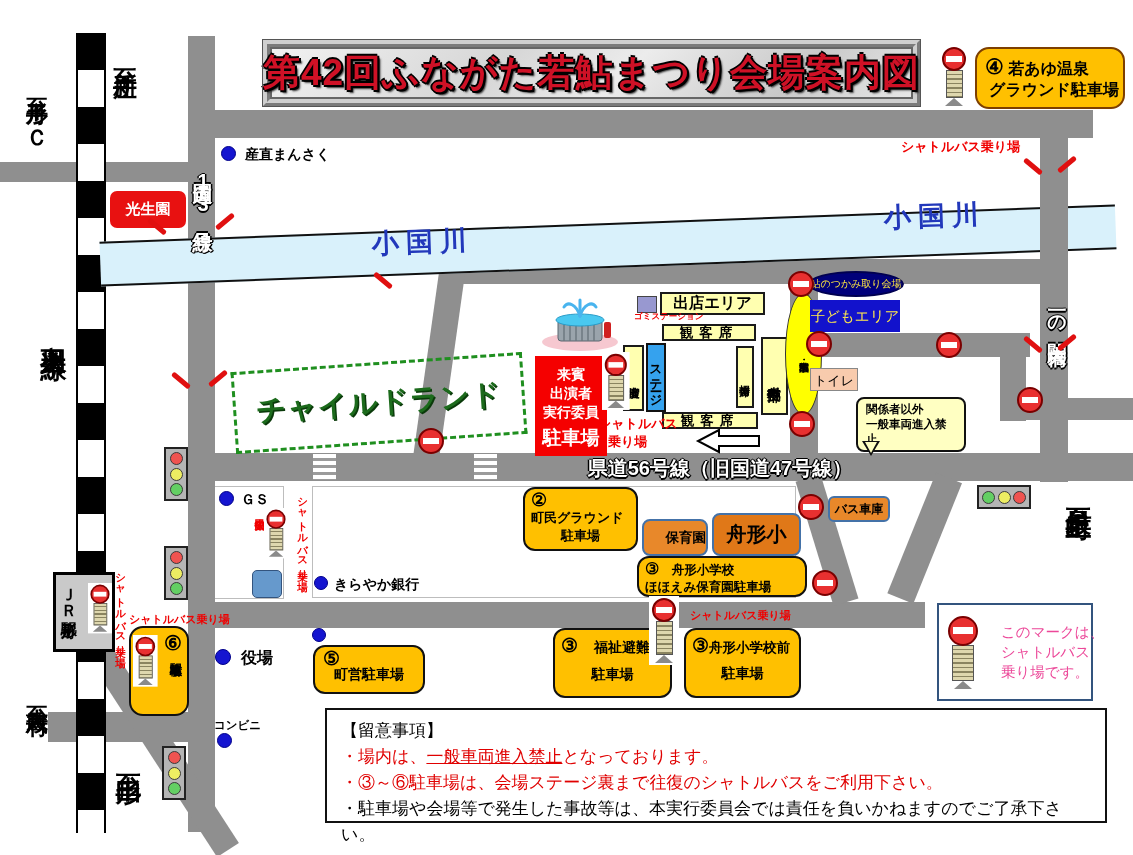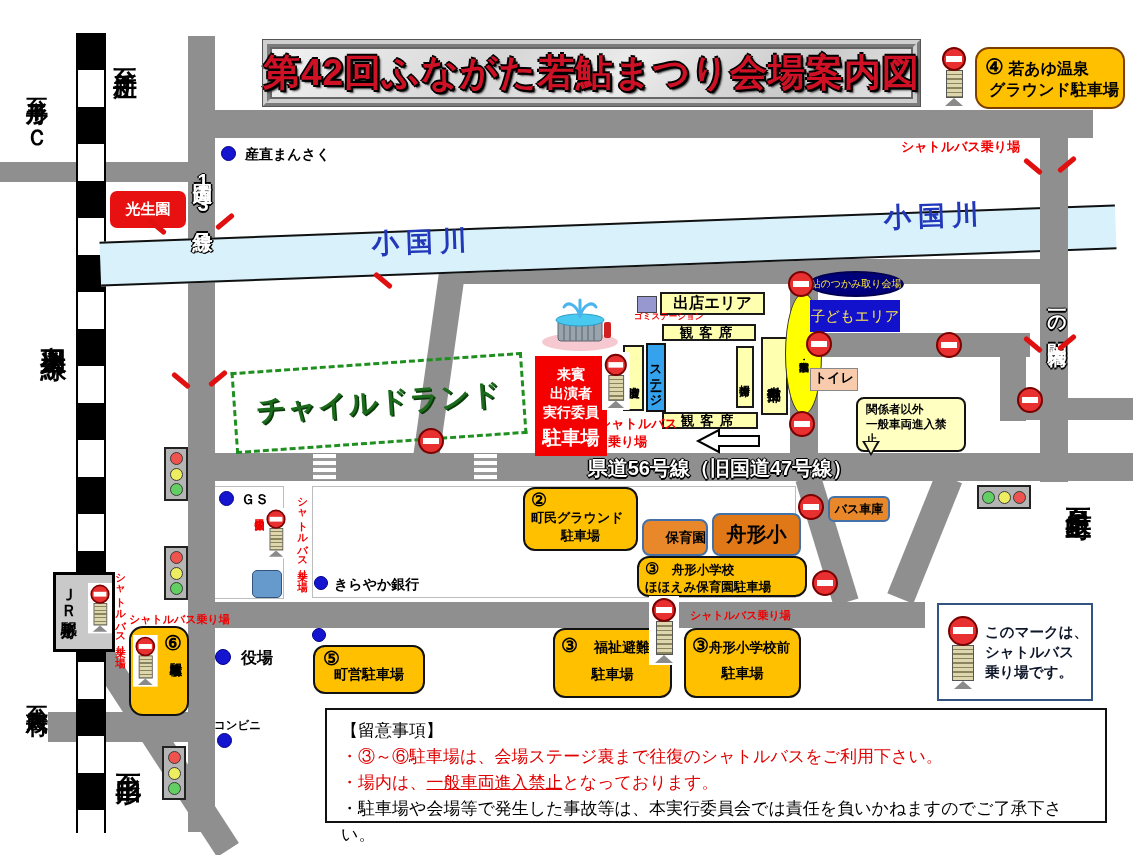--- a/index.html
+++ b/index.html
@@ -36,21 +36,21 @@
   .crosswalk{position:absolute;width:23px;height:26px;background:#fff;background-image:repeating-linear-gradient(180deg,#fff 0 4px,#9b9b9b 4px 7px)}
   .callout{position:absolute;background:#ffffc2;border:2px solid #111;border-radius:8px;font-weight:bold;font-size:11.5px;padding:3px 8px;line-height:15px;color:#000}
   .callout::before{content:"";position:absolute;left:4px;bottom:-15px;width:0;height:0;border:9px solid transparent;border-top:15px solid #111}
   .callout::after{content:"";position:absolute;left:7px;bottom:-9px;width:0;height:0;border:6px solid transparent;border-top:11px solid #ffffc2}
   .title{position:absolute;left:263px;top:40px;width:657px;height:66px;border:7px ridge #cfcfcf;outline:1px solid #555;background:linear-gradient(135deg,#f2f2f2,#d6d6d6 35%,#ececec 55%,#c9c9c9 80%,#e8e8e8);box-shadow:inset 0 0 0 2px #666;display:flex;align-items:center;justify-content:center}
   .title span{font-size:37px;font-weight:bold;color:#cf1126;letter-spacing:1px;text-shadow:-2px 0 #000,2px 0 #000,0 -2px #000,0 2px #000,2px 2px #000,3px 3px 2px #333;white-space:nowrap}
   .notes{position:absolute;left:325px;top:708px;width:782px;height:115px;background:#fff;border:2px solid #111;font-family:"Liberation Serif",serif;font-size:17px;padding:8px 14px;line-height:26px;color:#000}
   .notes .r{color:#e00000}
   .notes u{text-decoration:underline}
   .legend{position:absolute;left:937px;top:603px;width:156px;height:98px;background:#fff;border:2px solid #33547e;display:flex;align-items:center;padding:4px 6px}
-  .legend .txt{font-size:14.5px;font-weight:bold;line-height:20px;color:#0f172a;margin-left:4px;white-space:nowrap}
+  .legend .txt{font-size:14.5px;font-weight:normal;line-height:20px;color:#ec4899;margin-left:20px;white-space:nowrap}
   .vipbox{position:absolute;left:535px;top:356px;width:72px;height:100px;background:#f50000;color:#fff;font-weight:bold;text-align:center;display:flex;flex-direction:column;justify-content:center;line-height:19px}
   .ellipse{position:absolute;border-radius:50%;display:flex;align-items:center;justify-content:center;font-weight:normal;text-align:left}
 </style>
 </head>
 <body>
 
 <div id="canvas">
 
   <div class="block" style="left:212px;top:486px;width:72px;height:113px"></div>
   <div class="block" style="left:312px;top:486px;width:484px;height:112px"></div>
@@ -166,21 +166,21 @@
   <svg class="abs" style="left:695px;top:428px;z-index:6" width="66" height="26" viewBox="0 0 66 26">
     <path d="M64,8 L24,8 L24,2 L3,13 L24,24 L24,18 L64,18 Z" fill="#fff" stroke="#000" stroke-width="2"></path>
   </svg>
 
   <div class="ellipse vt" style="left:785px;top:293px;width:37px;height:122px;background:#ffff00;border:1.5px solid #333;font-size:10px;z-index:5;letter-spacing:0">本部車・警察・広域消防</div>
 
   <div class="ellipse" style="left:808px;top:271px;width:96px;height:26px;background:#00007a;border:2px solid #000050;color:#ffe840;font-size:10px;z-index:5;white-space:nowrap">鮎のつかみ取り会場</div>
   <div class="abs" style="left:810px;top:300px;width:90px;height:32px;background:#1212cc;display:flex;align-items:center;justify-content:center;z-index:5">
     <span style="color:#ffe84d;font-weight:normal;font-size:14.5px">子どもエリア</span>
   </div>
-  <div class="abs" style="left:810px;top:368px;width:48px;height:23px;background:#f8cbad;border:1.5px solid #888;display:flex;align-items:flex-start;justify-content:center;font-weight:bold;font-size:13px;z-index:5">
+  <div class="abs" style="left:810px;top:368px;width:48px;height:23px;background:#f8cbad;border:1.5px solid #888;display:flex;align-items:flex-end;justify-content:center;font-weight:normal;font-size:13px;z-index:5">
     <span>トイレ</span>
   </div>
   <div class="callout" style="left:856px;top:397px;width:110px;z-index:6">
     <div>関係者以外</div>
     <div>一般車両進入禁止</div>
   </div>
 
   <div class="obox" style="left:523px;top:487px;width:115px;height:64px;padding:2px 6px;z-index:5">
     <div style="font-size:18px;line-height:18px">②</div>
     <div style="font-size:13px;text-align:left;white-space:nowrap">町民グラウンド</div>
@@ -258,22 +258,22 @@
     </div>
     <div class="txt">
       <div>このマークは、</div>
       <div>シャトルバス</div>
       <div>乗り場です。</div>
     </div>
   </div>
 
   <div class="notes" style="z-index:7">
     <div>【留意事項】</div>
+    <div class="r"><span>・場内は、</span><u>一般車両進入禁止</u><span>となっております。</span></div>
     <div class="r">・③～⑥駐車場は、会場ステージ裏まで往復のシャトルバスをご利用下さい。</div>
-    <div class="r"><span>・場内は、</span><u>一般車両進入禁止</u><span>となっております。</span></div>
     <div>・駐車場や会場等で発生した事故等は、本実行委員会では責任を負いかねますのでご了承下さい。</div>
   </div>
 
   <div class="tl tlv" style="left:164px;top:447px;z-index:5">
       <div class="lamp r"></div>
       <div class="lamp y"></div>
       <div class="lamp g"></div>
     </div>
   <div class="tl tlv" style="left:164px;top:546px;z-index:5">
       <div class="lamp r"></div>

